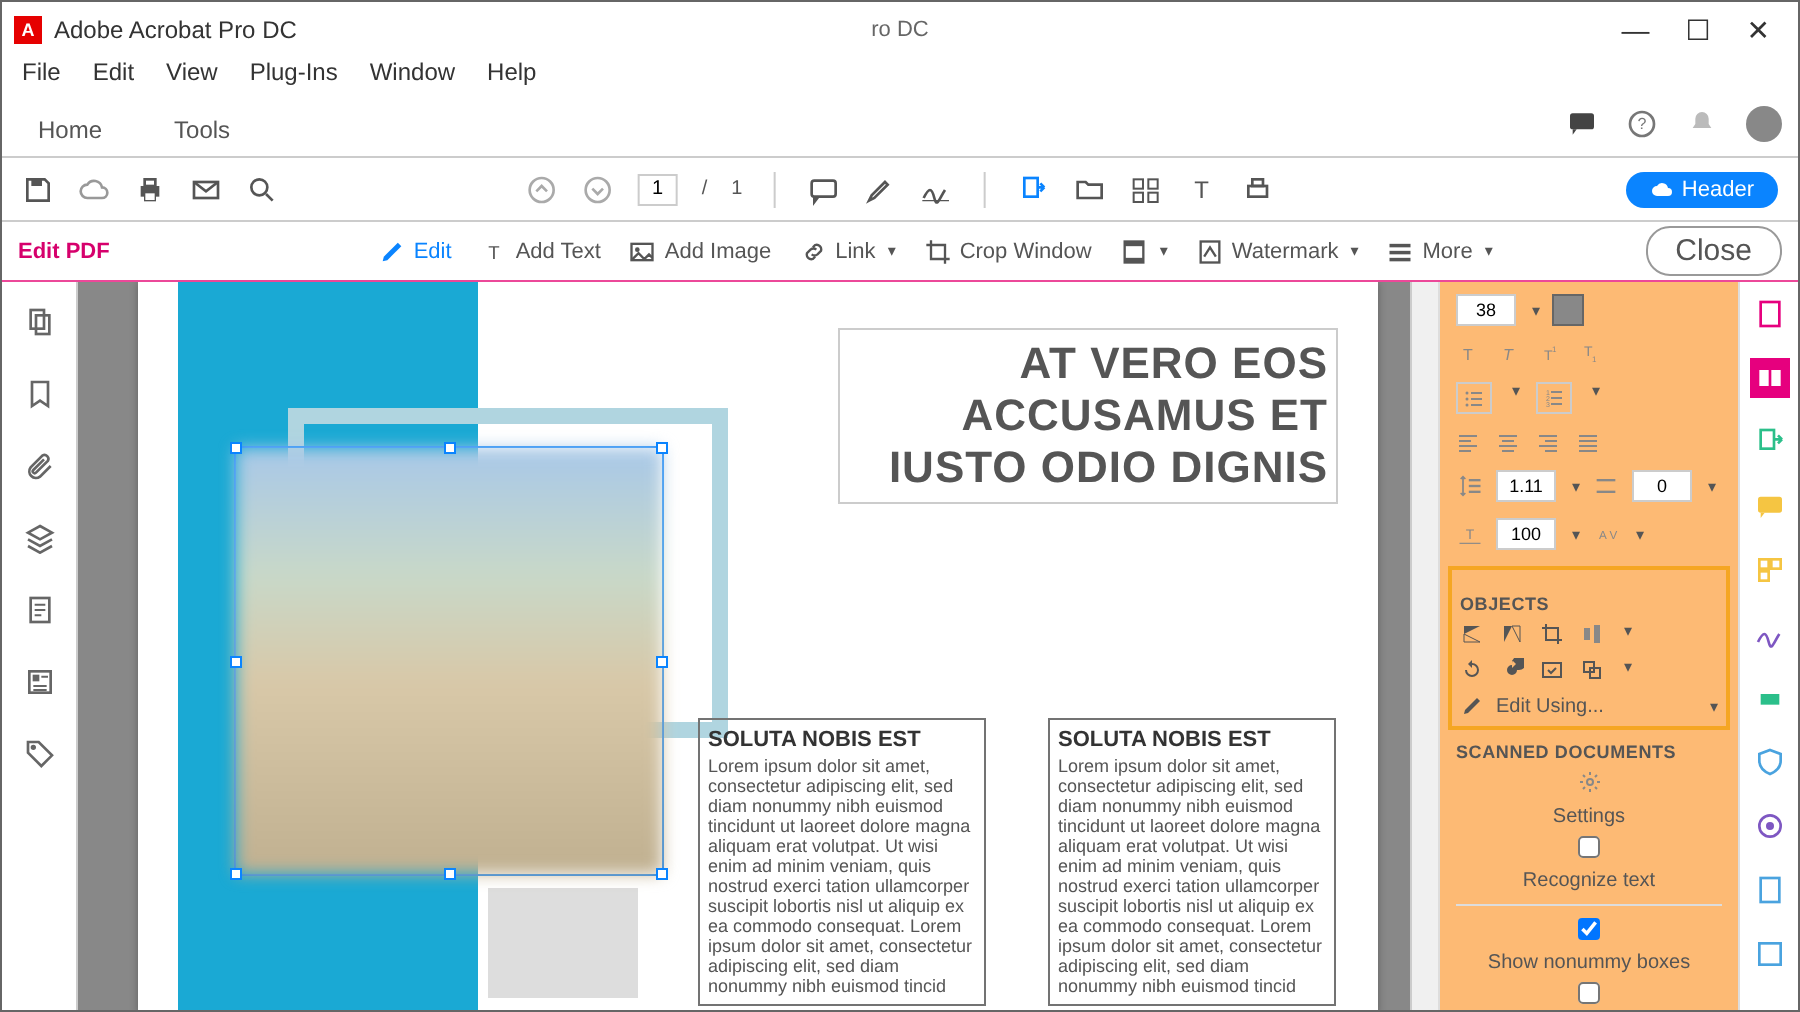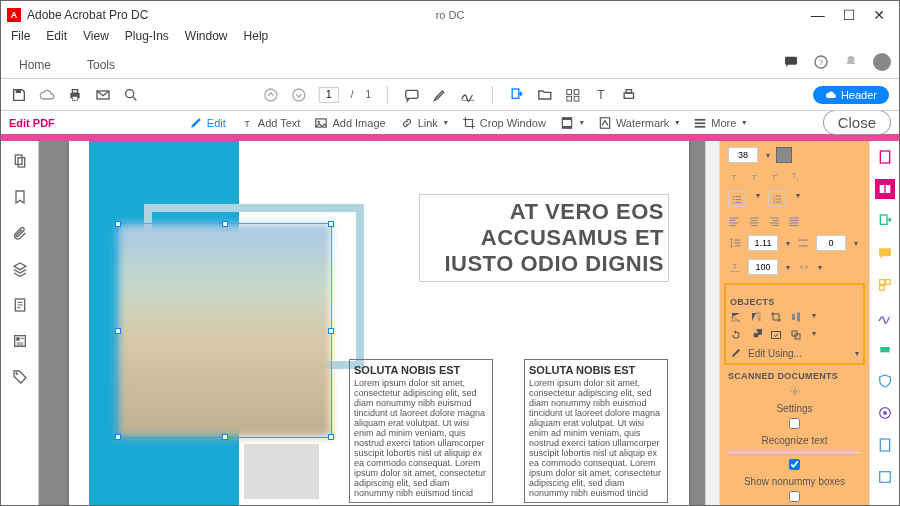--- a/index.html
+++ b/index.html
@@ -32,42 +32,42 @@
 .toolbar .sep { width: 1px; height: 18px; background: #ccc; margin: 0 4px; }
 .tb-group { display: flex; gap: 12px; align-items: center; }
 .tb-center { position: absolute; left: 50%; transform: translateX(-50%); display: flex; gap: 12px; align-items: center; }
 .tb-right { position: absolute; right: 10px; display: flex; align-items: center; gap: 10px; }
 .page-input { width: 20px; height: 16px; border: 1px solid #ccc; font-size: 10px; text-align: center; }
 .page-of { font-size: 10px; color: #555; }
 .share-btn { background: #0a84ff; color: #fff; border-radius: 12px; padding: 3px 12px; font-size: 11px; display: flex; align-items: center; gap: 4px; cursor: pointer; }
 .share-btn svg { fill: #fff; width: 12px; height: 12px; }
 
 
-.edit-toolbar { height: 30px; border-bottom: 7px solid #ec4899; display: flex; align-items: center; padding: 0 8px; gap: 14px; font-size: 11px; color: #555; }
+.edit-toolbar { height: 30px; border-bottom: 1px solid #ec4899; display: flex; align-items: center; padding: 0 8px; gap: 14px; font-size: 11px; color: #555; }
 .edit-label { color: #d6006c; font-weight: 600; padding-right: 120px; }
 .et-item { display: flex; align-items: center; gap: 4px; cursor: pointer; }
 .et-item svg { width: 14px; height: 14px; fill: #555; }
 .et-item.active { color: #0a84ff; }
 .et-item.active svg { fill: #0a84ff; }
 .close-btn { margin-left: auto; border: 1px solid #999; border-radius: 12px; padding: 3px 14px; font-size: 15px; cursor: pointer; }
 .caret { font-size: 8px; margin-left: 2px; }
 
 
 .main { display: flex; height: calc(506px - 28px - 20px - 30px - 32px - 30px); }
 
 
 .left-bar { width: 38px; border-right: 1px solid #ccc; display: flex; flex-direction: column; align-items: center; padding-top: 12px; gap: 20px; }
 .left-bar svg { width: 16px; height: 16px; fill: #666; stroke: #666; }
 
 
 .canvas-wrap { flex: 1; background: #888; display: flex; justify-content: center; overflow: hidden; position: relative; }
 .scrollbar-track { width: 14px; background: #f0f0f0; border-left: 1px solid #ccc; position: absolute; right: 0; top: 0; bottom: 0; }
 .page { width: 620px; background: #fff; margin-top: 0; position: relative; box-shadow: 0 0 4px rgba(0,0,0,0.3); }
 .blue-band { position: absolute; left: 20px; top: 0; width: 150px; height: 100%; background: #1aa9d4; }
-.headline { position: absolute; right: 20px; top: 53px; width: 250px; text-align: right; font-size: 22px; font-weight: 600; color: #555; border: 1px solid #ccc; padding: 4px; letter-spacing: 0.5px; }
+.headline { position: absolute; right: 20px; top: 23px; width: 250px; text-align: right; font-size: 22px; font-weight: 600; color: #555; border: 1px solid #ccc; padding: 4px; letter-spacing: 0.5px; }
 .col { position: absolute; width: 144px; font-size: 9px; color: #555; border: 1px solid #737373; padding: 4px; }
 .col .col-title { font-weight: 700; font-size: 11px; color: #333; margin-bottom: 2px; }
 .col1 { left: 280px; top: 218px; }
 .col2 { left: 455px; top: 218px; }
 .img-frame { position: absolute; left: 75px; top: 63px; width: 220px; height: 165px; border: 8px solid #b0d5e0; }
 .img-sel { position: absolute; left: 48px; top: 82px; width: 215px; height: 215px; border: 1px solid #0a84ff; }
 .img-sel .handle { width: 6px; height: 6px; background: #fff; border: 1px solid #0a84ff; position: absolute; }
 .img-sel .h-nw { left: -3px; top: -3px; } .img-sel .h-n { left: 50%; top: -3px; margin-left: -3px; } .img-sel .h-ne { right: -3px; top: -3px; }
 .img-sel .h-w { left: -3px; top: 50%; margin-top: -3px; } .img-sel .h-e { right: -3px; top: 50%; margin-top: -3px; }
 .img-sel .h-sw { left: -3px; bottom: -3px; } .img-sel .h-s { left: 50%; bottom: -3px; margin-left: -3px; } .img-sel .h-se { right: -3px; bottom: -3px; }

